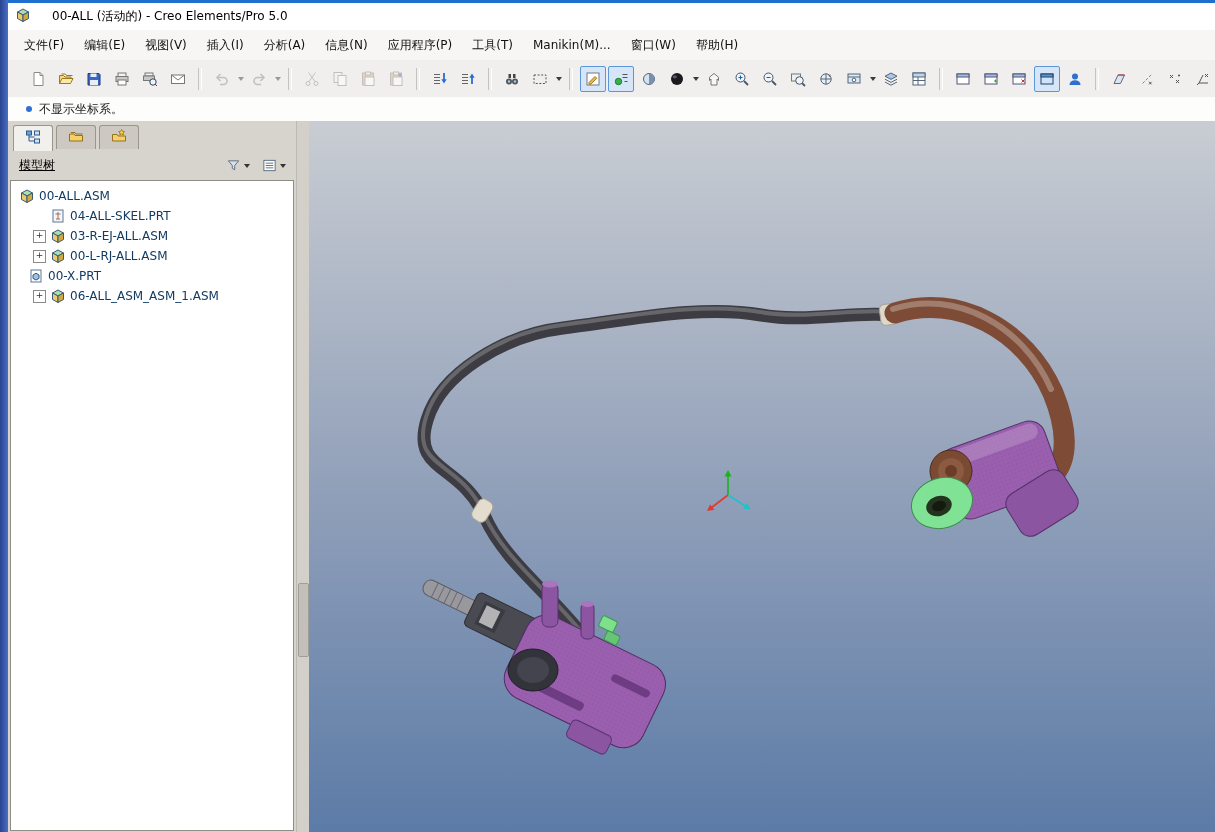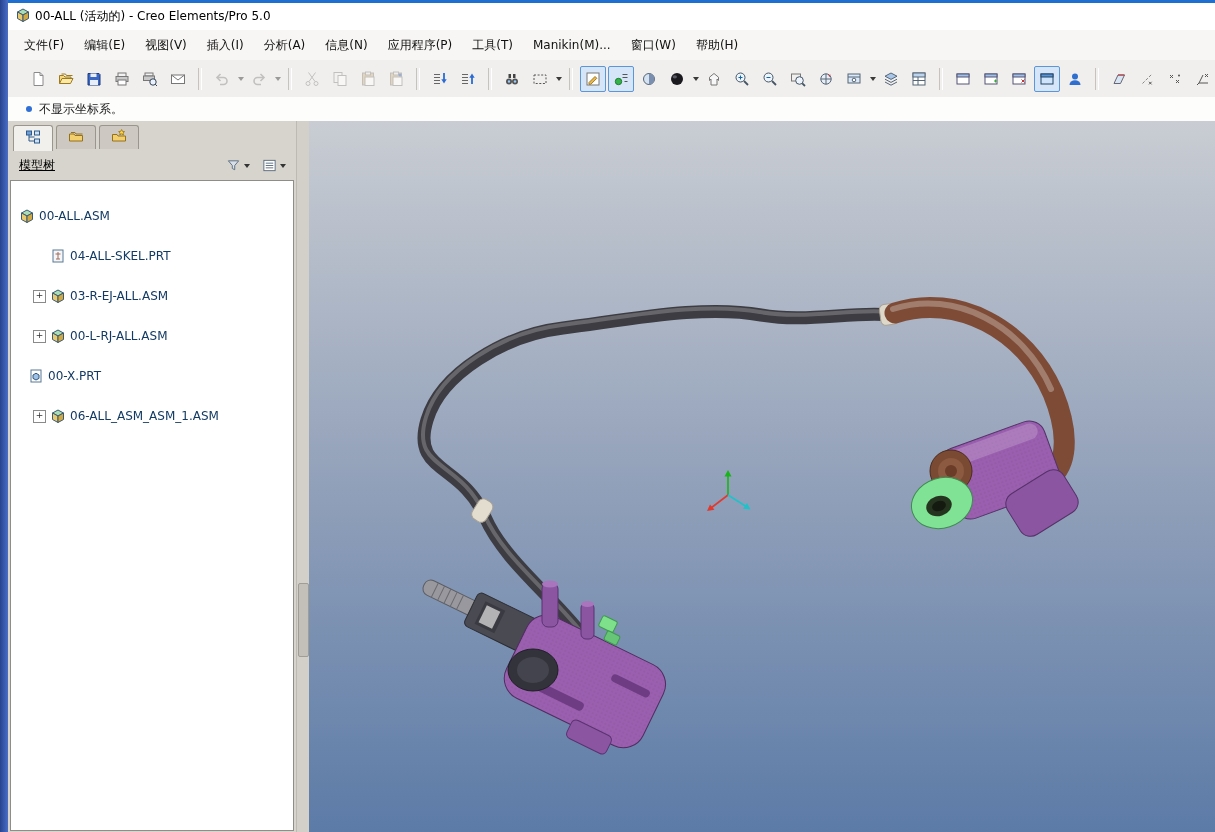--- a/index.html
+++ b/index.html
@@ -2,21 +2,21 @@
 <html style="--chrome-blue: #1f6fd0; --chrome-left: #27438f; --panel-bg: #d7d4cd; --tree-text: #123a63; --viewport-top: #c9cdd3; --viewport-bottom: #5c7ba7; --cable: #3c3c42; --hook: #7d4b36; --purple: #9a5fae; --cushion: #7fe294; --knob: #7a4a33;"><head>
 <meta charset="utf-8">
 <style>
   html,body{margin:0;padding:0;background:#9aa0a8;}
   .app{position:relative;width:1215px;height:832px;overflow:hidden;background:#fff;
        font-family:"DejaVu Sans","Liberation Sans",sans-serif;font-size:12px;color:#111;}
   .edge-top{position:absolute;left:0;top:0;width:100%;height:3px;background:var(--chrome-blue);}
   .edge-left{position:absolute;left:0;top:0;width:8px;height:100%;
        background:linear-gradient(90deg,var(--chrome-left),#4a6fc6);}
   .titlebar{position:absolute;left:8px;top:3px;right:0;height:27px;background:#ffffff;
-       display:flex;align-items:center;gap:4px;padding-left:7px;border-bottom:1px solid #ececec;}
+       display:flex;align-items:center;gap:21px;padding-left:7px;border-bottom:1px solid #ececec;}
   .title-text{color:#000;}
   .menubar{position:absolute;left:8px;top:30px;right:0;height:30px;background:#f7f6f4;
        display:flex;align-items:center;gap:4px;padding-left:8px;border-bottom:1px solid #e2e0de;}
   .menu-item{padding:5px 8px;cursor:default;}
   .toolbar{position:absolute;left:8px;top:60px;right:0;height:37px;background:#f1efed;
        display:flex;align-items:center;padding-left:16px;border-bottom:1px solid #d9d6d2;}
   .tbtn{width:24px;height:24px;flex:none;display:flex;align-items:center;justify-content:center;
        border:1px solid transparent;border-radius:2px;margin:0 1px;}
   .tbtn.active{border-color:#5a96d8;background:#d6e6f8;}
   .tbtn.disabled{opacity:.55;}
@@ -32,21 +32,21 @@
   .nav-tab{width:38px;height:23px;display:flex;align-items:center;justify-content:center;
        background:#cdc9c2;border:1px solid #9a968e;border-bottom:none;border-radius:3px 3px 0 0;}
   .nav-tab.active{background:#f2f0ec;height:25px;}
   .tree-header{height:28px;display:flex;align-items:center;justify-content:space-between;padding:0 10px 0 11px;color:#000;text-decoration:underline;}
   .hdr-btns{display:flex;align-items:center;}
   .hdr-btn{display:inline-flex;align-items:center;margin-left:12px;}
   .drop{display:inline-block;width:0;height:0;border:3.5px solid transparent;border-top:4px solid #333;
        margin-left:3px;transform:translateY(2px);}
   .tree-box{position:absolute;left:2px;right:2px;top:59px;bottom:1px;background:#fff;
        border:1px solid #8f8d88;overflow:hidden;padding-top:5px;}
-  .tree-row{height:20px;display:flex;align-items:center;gap:4px;color:var(--tree-text);white-space:nowrap;margin-top:20px;}
+  .tree-row{height:20px;display:flex;align-items:center;gap:4px;color:var(--tree-text);white-space:nowrap;}
   .expander{width:11px;height:11px;flex:none;border:1px solid #8a8a8a;background:#fff;color:#333;
        font-size:9px;line-height:9px;text-align:center;}
   .spacer{width:13px;flex:none;}
   .node-icon{width:16px;height:16px;flex:none;display:flex;}
   .sash{position:absolute;left:296px;top:121px;width:13px;bottom:0;background:#d3d0c9;
        border-left:1px solid #bdbab3;border-right:1px solid #9b9892;}
   .sash-thumb{position:absolute;left:1px;right:1px;top:462px;height:72px;background:#c3c0b9;
        border:1px solid #a09d96;border-radius:2px;}
   .viewport{position:absolute;left:309px;top:121px;right:0;bottom:0;
        background:linear-gradient(180deg,var(--viewport-top) 0%,#95a3bb 48%,var(--viewport-bottom) 100%);}

